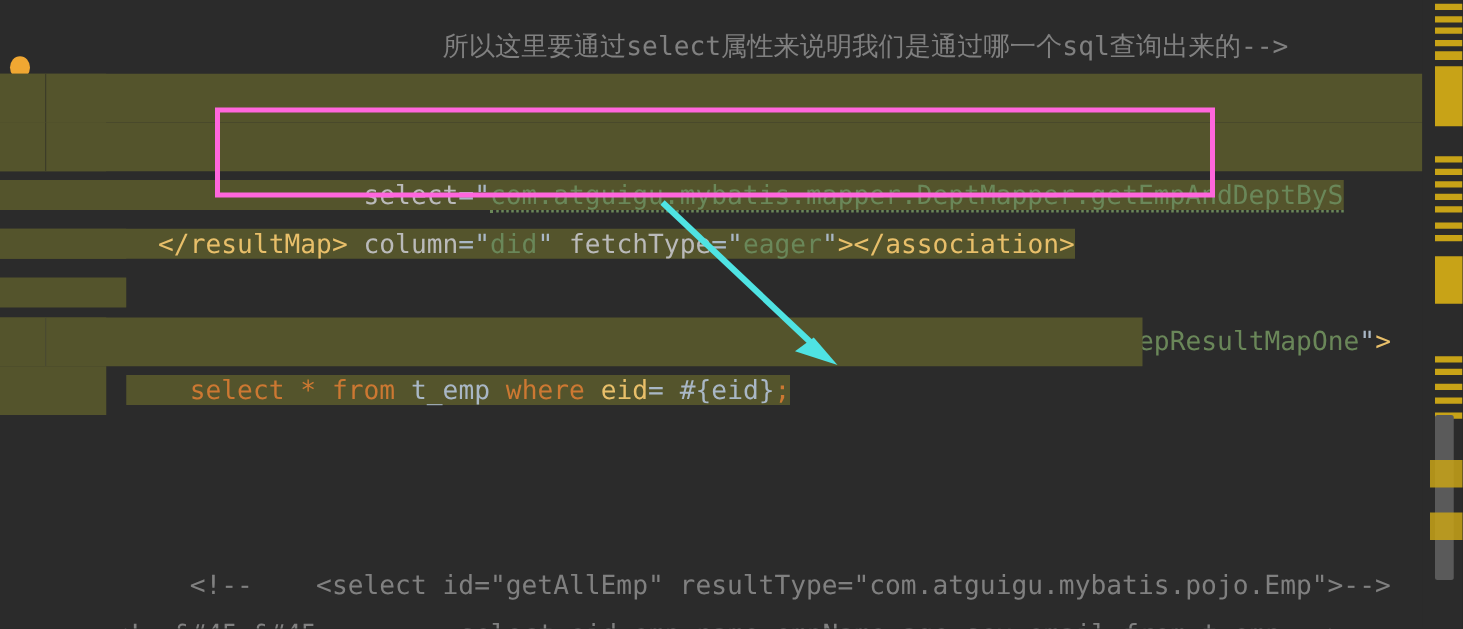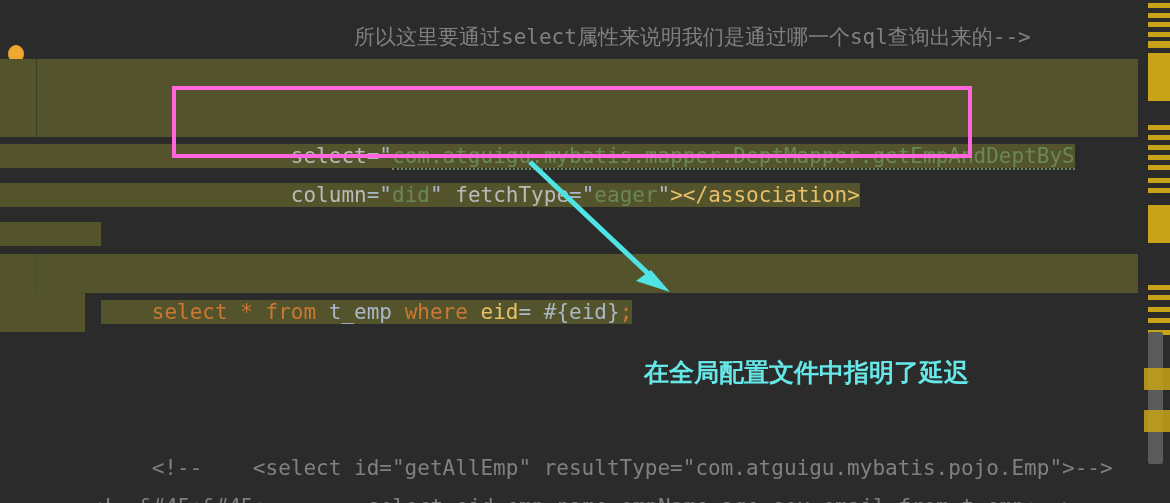--- a/index.html
+++ b/index.html
@@ -161,36 +161,43 @@
     <div class="line hl" style="position:absolute;top:98px;left:0;width:1138px;">
       <div class="gutter-a"></div>
       <div class="gutter-b"></div>
       <div class="code" style="left:0;">
         <span class="run">
           <span style="color:transparent;">             </span><span class="attr">column</span><span class="punct">=</span><span class="quote">"</span><span class="val">did</span><span class="quote">"</span><span class="plain"> </span><span class="attr">fetchType</span><span class="punct">=</span><span class="quote">"</span><span class="val">eager</span><span class="quote">"</span><span class="tag">&gt;&lt;/association&gt;</span>
         </span>
       </div>
     </div>
 
+    <div class="line" style="position:absolute;top:137px;left:0;width:1138px;">
+      <div class="gutter-a"></div>
+      <div class="gutter-b"></div>
+      <div class="code" style="left:0;">
+        <span class="run"><span style="color:transparent;">  </span><span class="tag">&lt;/resultMap&gt;</span></span>
+      </div>
+    </div>
 
     <div class="line" style="position:absolute;top:176px;left:0;width:1138px;">
       <div class="gutter-a"></div>
       <div class="gutter-b"></div>
       <div class="code" style="left:0;"></div>
     </div>
 
     <div class="line" style="position:absolute;top:215px;left:0;width:1138px;">
       <div class="gutter-a"></div>
       <div class="gutter-b"></div>
       <div class="code" style="left:0;">
         <span class="run"><span style="color:transparent;">  </span><span class="tag">&lt;select</span><span class="plain"> </span><span class="attr">id</span><span class="punct">=</span><span class="quote">"</span><span class="val">getEmpAndDeptByStepOne</span><span class="quote">"</span><span class="plain">  </span><span class="attr">resultMap</span><span class="punct">=</span><span class="quote">"</span><span class="val">empAndDeptByStepResultMapOne</span><span class="quote">"</span><span class="tag">&gt;</span></span>
       </div>
     </div>
 
-    <div class="line hl" style="position:absolute;top:254px;left:0;width:1138px;">
+    <div class="line hl" style="position:absolute;top:254px;left:0;width:914px;">
       <div class="gutter-a"></div>
       <div class="gutter-b" style="border-left:1px solid #4a4a30;"></div>
       <div class="code" style="left:0;">
         <span class="run"><span style="color:transparent;">    </span><span class="kw">select</span><span class="plain"> </span><span class="kw">*</span><span class="plain"> </span><span class="kw">from</span><span class="plain"> </span><span style="color:#a9b7c6;">t_emp</span><span class="plain"> </span><span class="kw">where</span><span class="plain"> </span><span style="color:#e8bf6a;">eid</span><span class="plain">= </span><span style="color:#a9b7c6;">#{eid}</span><span class="kw">;</span></span>
       </div>
     </div>
 
     <div class="line" style="position:absolute;top:293px;left:0;width:1138px;">
       <div class="gutter-a" style="background:#54542c;"></div>
       <div class="gutter-b" style="background:#54542c;"></div>
@@ -258,21 +265,20 @@
   <div class="overlay">
 
     <div class="pink-box" style="left:172px; top:86px; width:800px; height:72px;"></div>
 
     <svg style="position:absolute;left:0;top:0;width:1170px;height:503px;">
       <line x1="530" y1="162" x2="655" y2="280" stroke="#4fe3e3" stroke-width="5"></line>
       <polygon points="670,292 636,281 651,270" fill="#4fe3e3"></polygon>
     </svg>
 
     <div class="anno-text" style="left:644px; top:298px;">
-      <div>在全局配置文件中指明了延迟</div>
       
       
       
     </div>
 
   </div>
 
 </div>
 
 </body></html>

